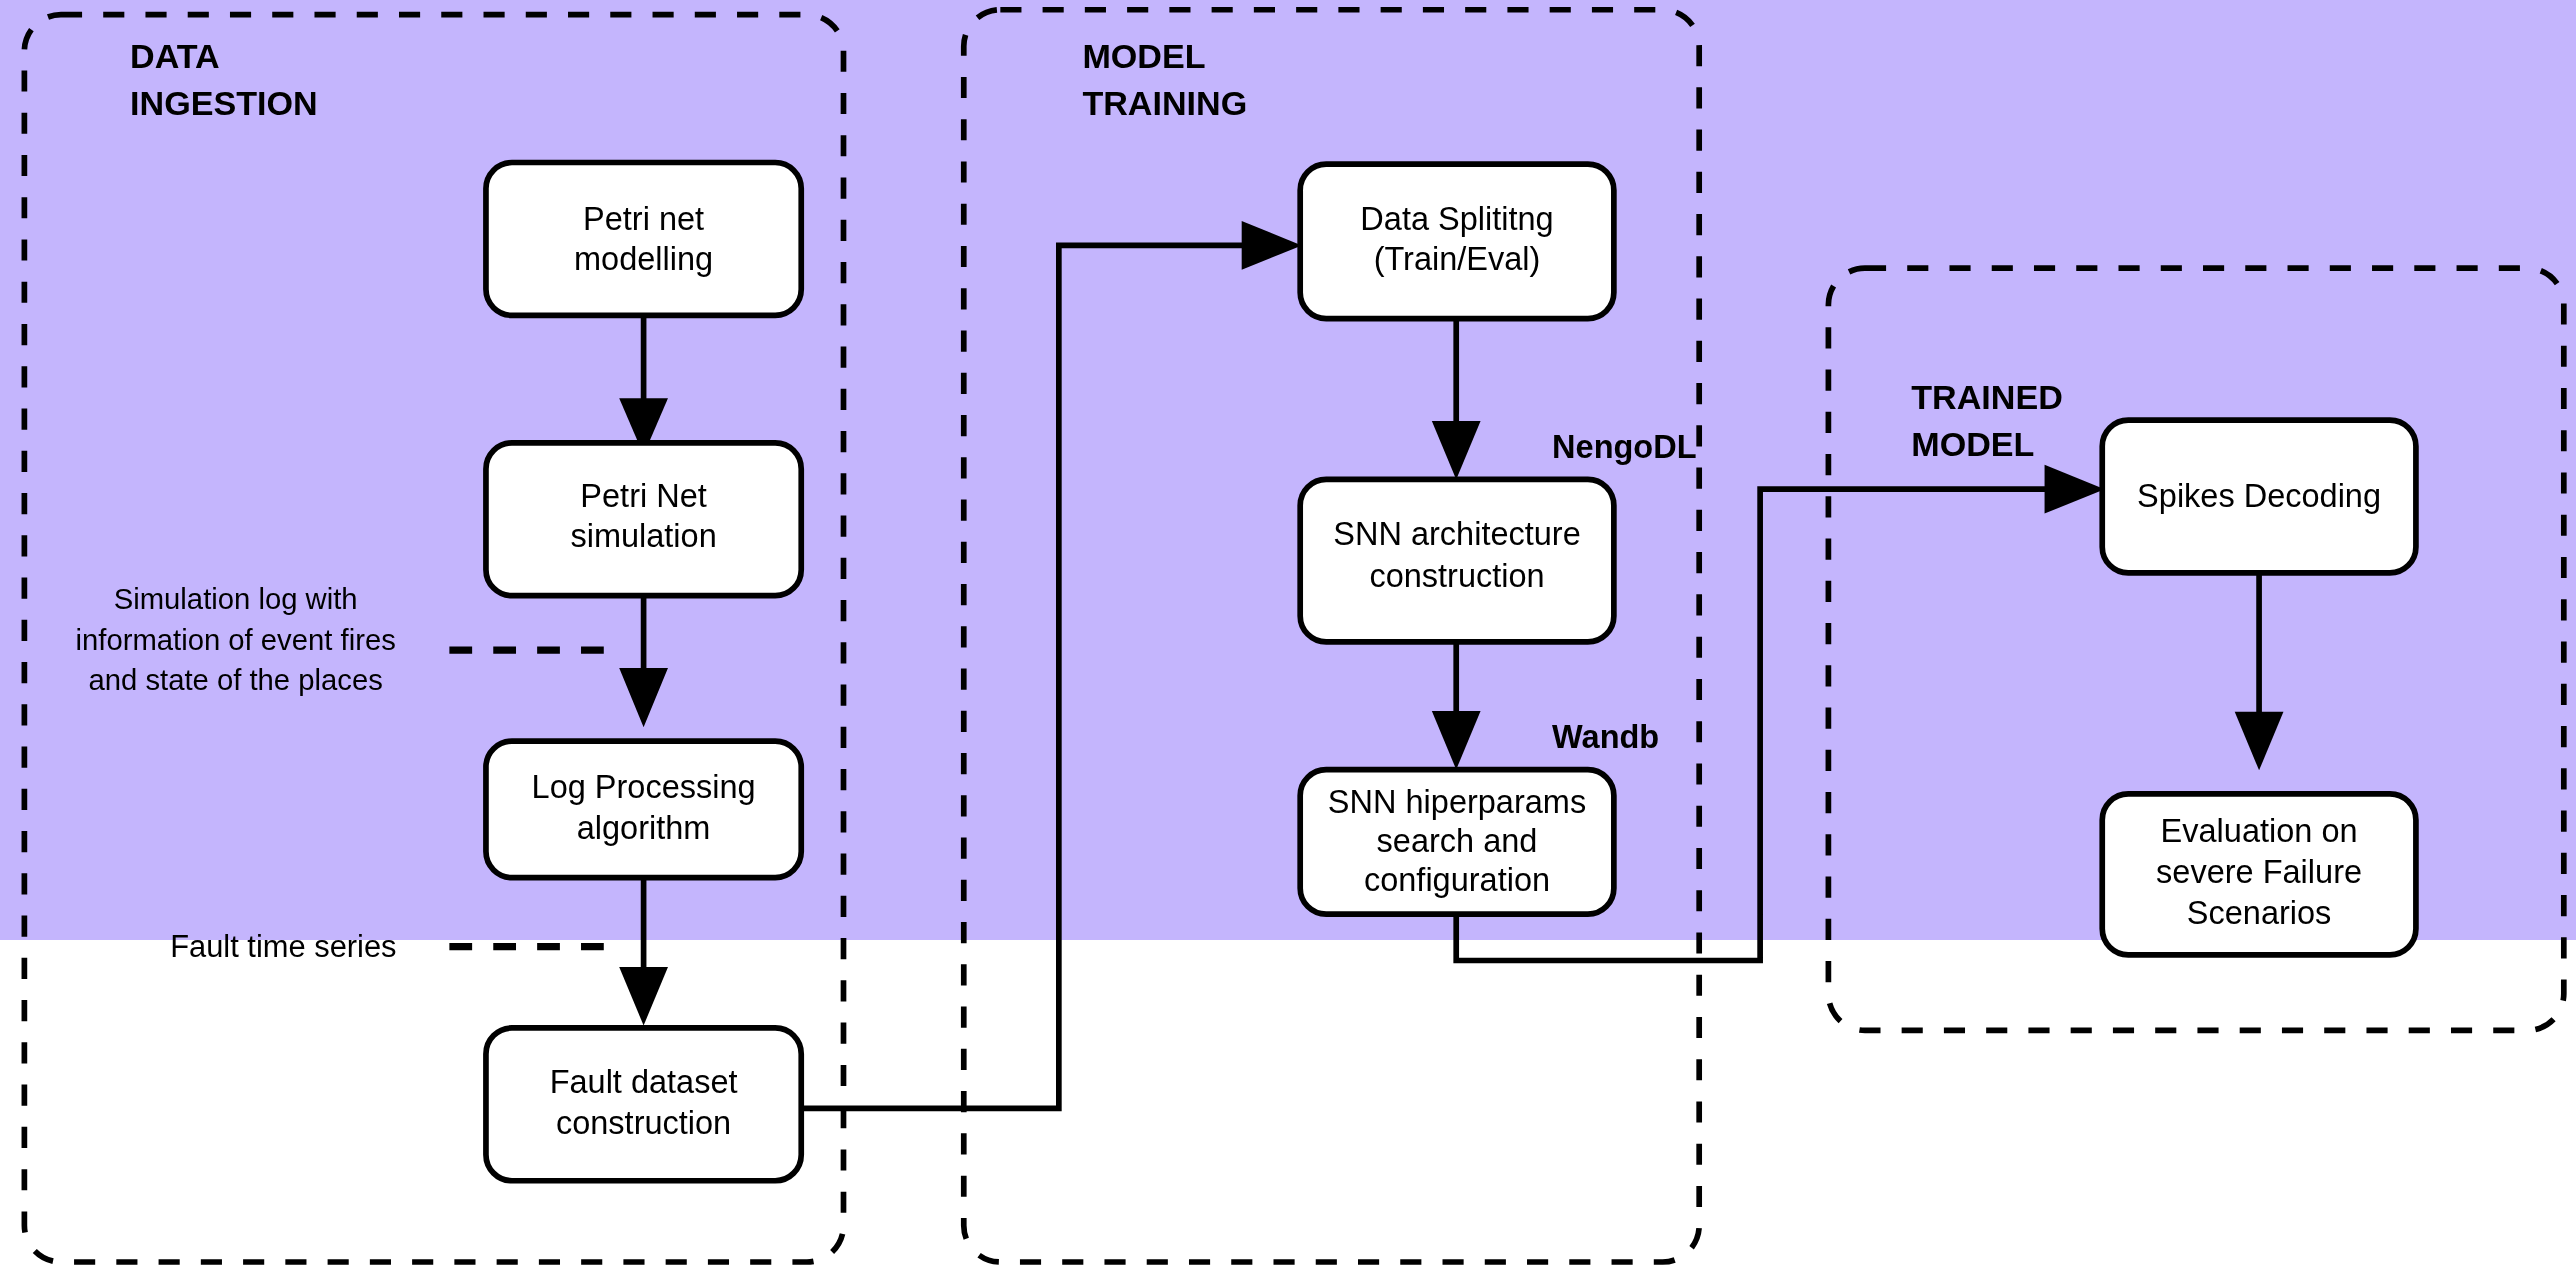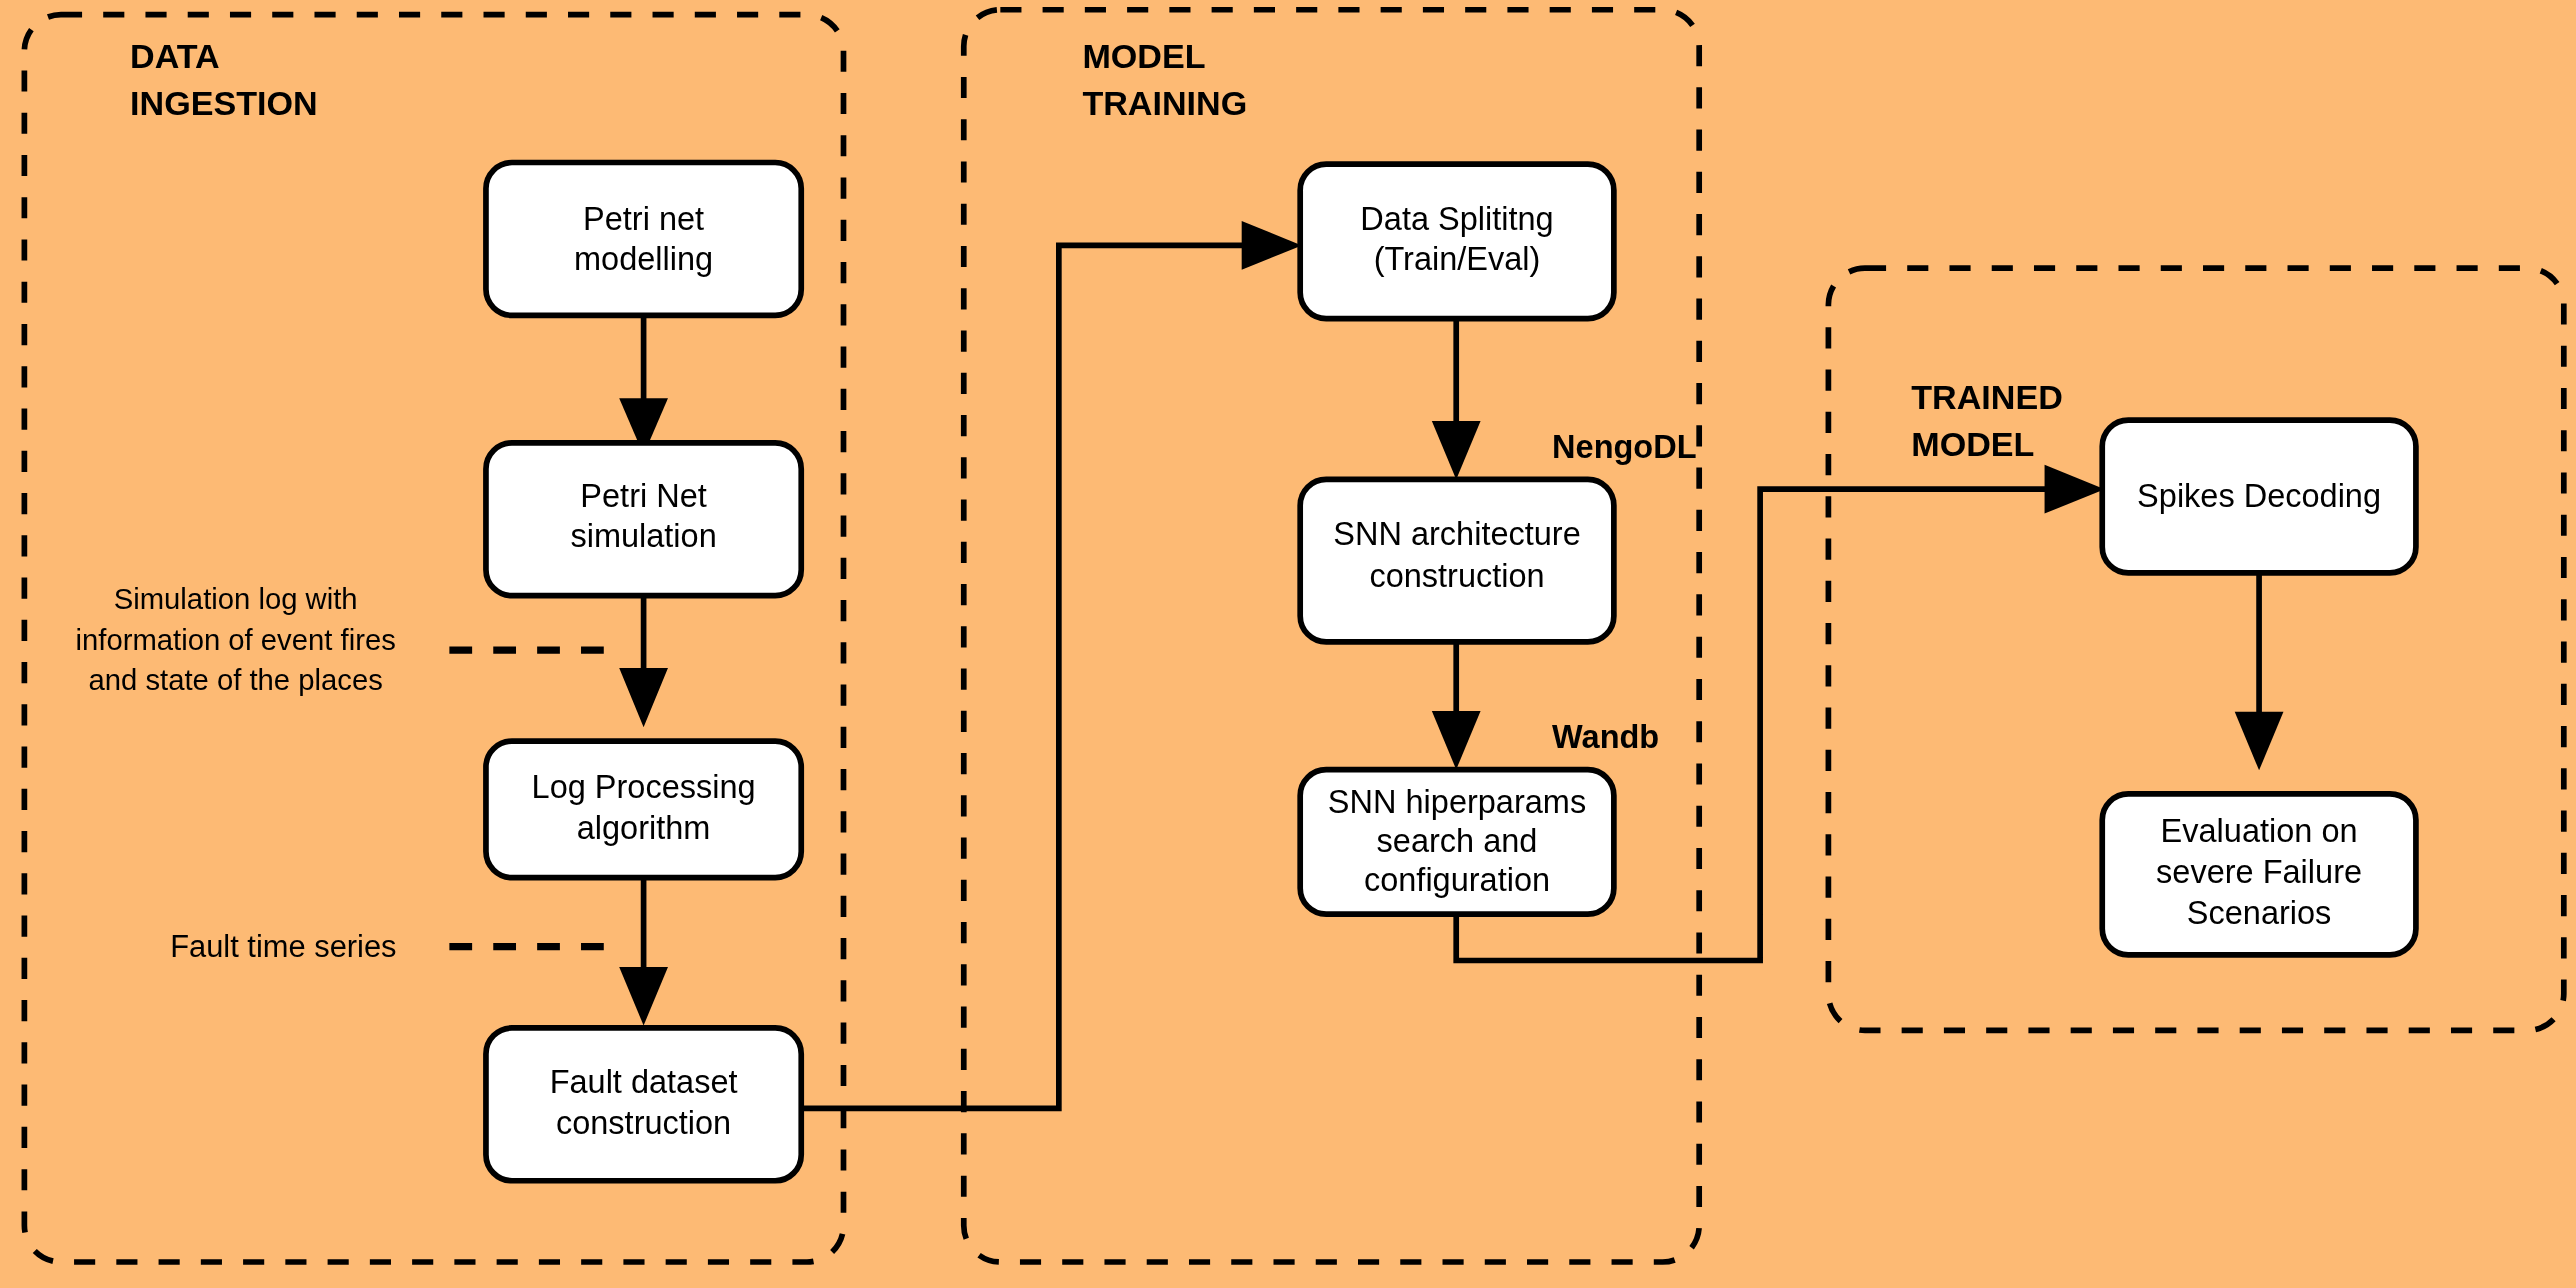--- a/index.html
+++ b/index.html
@@ -9,22 +9,22 @@
     background: #ffffff;
   }
   body {
     width: 2576px;
     height: 1288px;
     font-family: "Liberation Sans", sans-serif;
   }
   #diagram-root {
     position: relative;
     width: 2576px;
-    height: 1288px;
-    background: #fdba74;
+    height: 940px;
+    background: #c4b5fd;
   }
   svg#flow-svg {
     display: block;
     width: 2576px;
     height: 1288px;
   }
   .group-frame {
     fill: none;
     stroke: #000000;
     stroke-width: 7;

